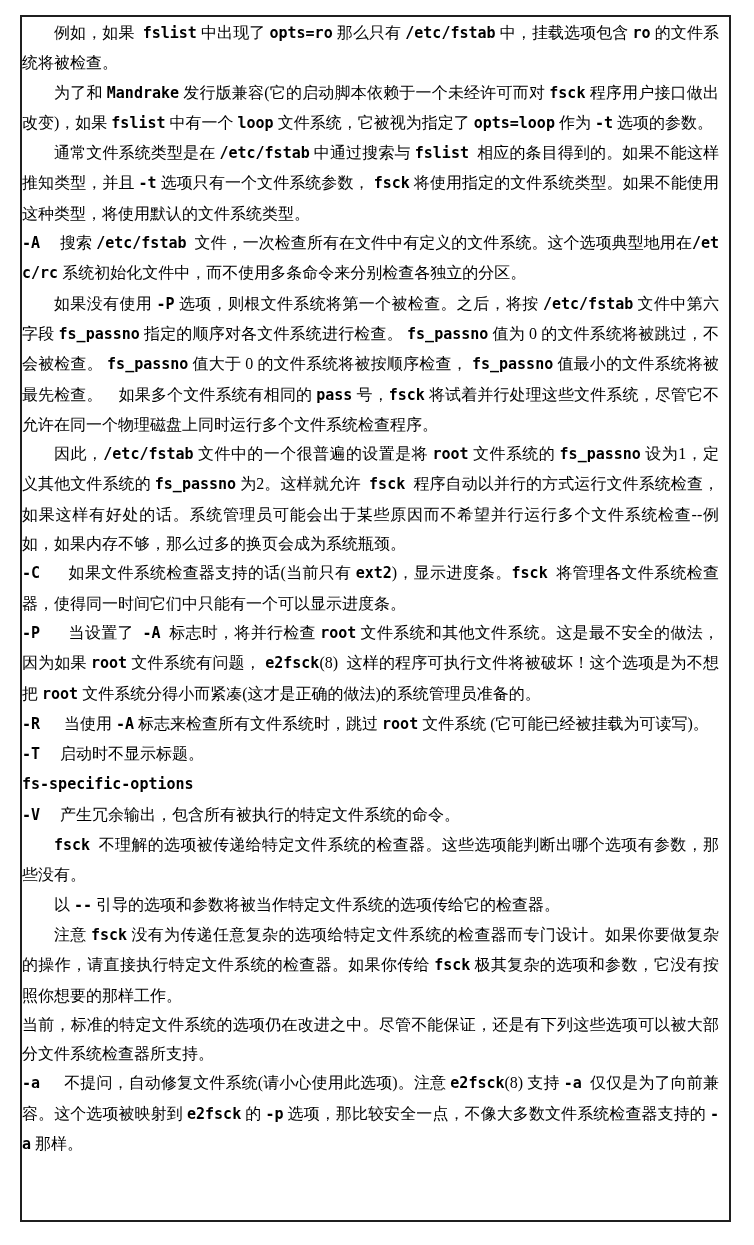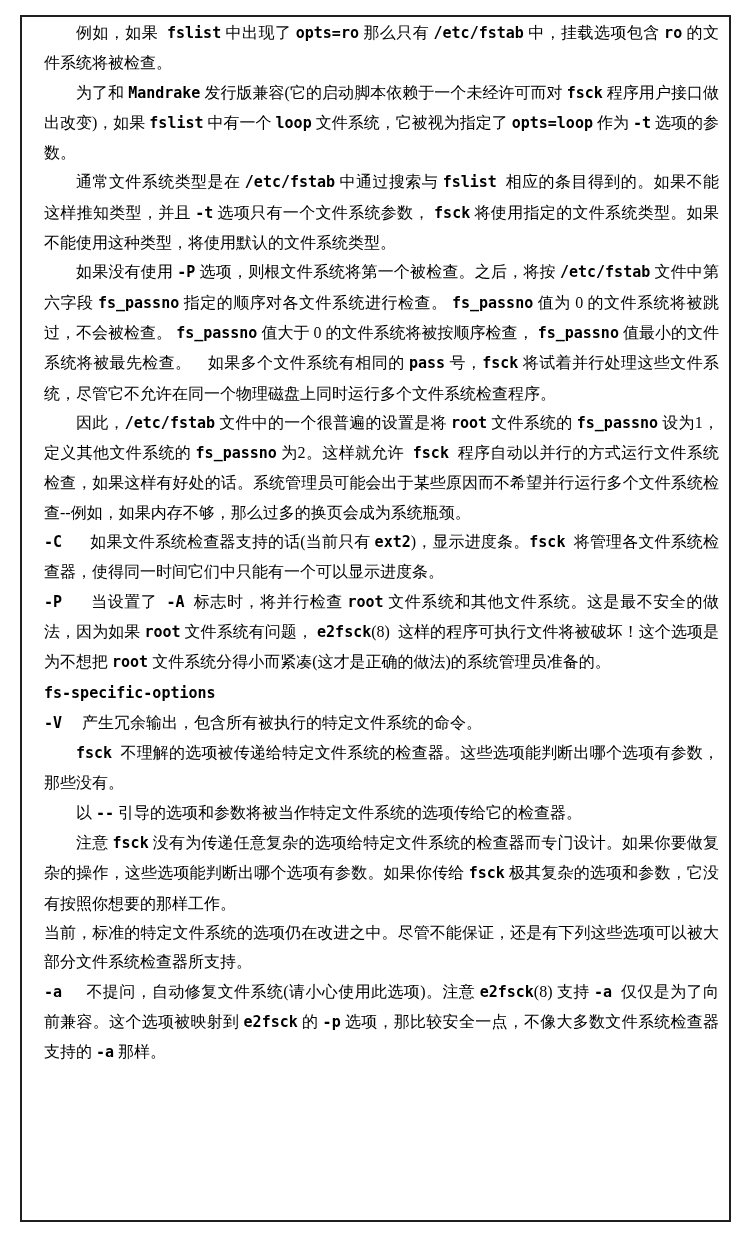--- a/index.html
+++ b/index.html
@@ -15,21 +15,21 @@
     color: #000000;
   }
   .doc-page {
     position: absolute;
     left: 20px;
     top: 15px;
     width: 711px;
     height: 1207px;
     box-sizing: border-box;
     border: 2px solid #1f1f1f;
-    padding: 1px 10px 0 22px;
+    padding: 1px 10px 0 0;
     overflow: hidden;
     background: #ffffff;
   }
   .para {
     margin: 0;
     font-size: 16px;
     line-height: 29.3px;
     text-align: justify;
     word-break: break-all;
   }
@@ -47,24 +47,27 @@
     text-indent: 0;
   }
 </style>
 </head>
 <body>
 
 <div class="doc-page">
     <p class="para indent"><span class="cn">例如，如果 &nbsp;</span><span class="mono">fslist</span><span class="cn"> 中出现了 </span><span class="mono">opts=ro</span><span class="cn"> 那么只有 </span><span class="mono">/etc/fstab</span><span class="cn"> 中，挂载选项包含 </span><span class="mono">ro</span><span class="cn"> 的文件系统将被检查。</span></p>
     <p class="para indent"><span class="cn">为了和 </span><span class="mono">Mandrake</span><span class="cn"> 发行版兼容(它的启动脚本依赖于一个未经许可而对 </span><span class="mono">fsck</span><span class="cn"> 程序用户接口做出改变)，如果 </span><span class="mono">fslist</span><span class="cn"> 中有一个 </span><span class="mono">loop</span><span class="cn"> 文件系统，它被视为指定了 </span><span class="mono">opts=loop</span><span class="cn"> 作为 </span><span class="mono">-t</span><span class="cn"> 选项的参数。</span></p>
     <p class="para indent"><span class="cn">通常文件系统类型是在 </span><span class="mono">/etc/fstab</span><span class="cn"> 中通过搜索与 </span><span class="mono">fslist</span><span class="cn"> &nbsp;相应的条目得到的。如果不能这样推知类型，并且 </span><span class="mono">-t</span><span class="cn"> 选项只有一个文件系统参数， </span><span class="mono">fsck</span><span class="cn"> 将使用指定的文件系统类型。如果不能使用这种类型，将使用默认的文件系统类型。</span></p>
+    <p class="para option"><span class="mono flag">-A</span><span class="cn">搜索 </span><span class="mono">/etc/fstab</span><span class="cn"> &nbsp;文件，一次检查所有在文件中有定义的文件系统。这个选项典型地用在</span><span class="mono">/etc/rc</span><span class="cn"> 系统初始化文件中，而不使用多条命令来分别检查各独立的分区。</span></p>
     <p class="para indent"><span class="cn">如果没有使用 </span><span class="mono">-P</span><span class="cn"> 选项，则根文件系统将第一个被检查。之后，将按 </span><span class="mono">/etc/fstab</span><span class="cn"> 文件中第六字段 </span><span class="mono">fs_passno</span><span class="cn"> 指定的顺序对各文件系统进行检查。 </span><span class="mono">fs_passno</span><span class="cn"> 值为 0 的文件系统将被跳过，不会被检查。 </span><span class="mono">fs_passno</span><span class="cn"> 值大于 0 的文件系统将被按顺序检查， </span><span class="mono">fs_passno</span><span class="cn"> 值最小的文件系统将被最先检查。　如果多个文件系统有相同的 </span><span class="mono">pass</span><span class="cn"> 号，</span><span class="mono">fsck</span><span class="cn"> 将试着并行处理这些文件系统，尽管它不允许在同一个物理磁盘上同时运行多个文件系统检查程序。</span></p>
     <p class="para indent"><span class="cn">因此，</span><span class="mono">/etc/fstab</span><span class="cn"> 文件中的一个很普遍的设置是将 </span><span class="mono">root</span><span class="cn"> 文件系统的 </span><span class="mono">fs_passno</span><span class="cn"> 设为1，定义其他文件系统的 </span><span class="mono">fs_passno</span><span class="cn"> 为2。这样就允许 &nbsp;</span><span class="mono">fsck</span><span class="cn"> &nbsp;程序自动以并行的方式运行文件系统检查，如果这样有好处的话。系统管理员可能会出于某些原因而不希望并行运行多个文件系统检查--例如，如果内存不够，那么过多的换页会成为系统瓶颈。</span></p>
     <p class="para option"><span class="mono flag">-C</span><span class="cn">&nbsp;&nbsp;如果文件系统检查器支持的话(当前只有 </span><span class="mono">ext2</span><span class="cn">)，显示进度条。</span><span class="mono">fsck</span><span class="cn"> &nbsp;将管理各文件系统检查器，使得同一时间它们中只能有一个可以显示进度条。</span></p>
     <p class="para option"><span class="mono flag">-P</span><span class="cn">&nbsp;&nbsp;当设置了 &nbsp;</span><span class="mono">-A</span><span class="cn"> &nbsp;标志时，将并行检查 </span><span class="mono">root</span><span class="cn"> 文件系统和其他文件系统。这是最不安全的做法，因为如果 </span><span class="mono">root</span><span class="cn"> 文件系统有问题， </span><span class="mono">e2fsck</span><span class="cn">(8) &nbsp;这样的程序可执行文件将被破坏！这个选项是为不想把 </span><span class="mono">root</span><span class="cn"> 文件系统分得小而紧凑(这才是正确的做法)的系统管理员准备的。</span></p>
+    <p class="para option"><span class="mono flag">-R</span><span class="cn">&nbsp;当使用 </span><span class="mono">-A</span><span class="cn"> 标志来检查所有文件系统时，跳过 </span><span class="mono">root</span><span class="cn"> 文件系统 (它可能已经被挂载为可读写)。</span></p>
+    <p class="para option"><span class="mono flag">-T</span><span class="cn">启动时不显示标题。</span></p>
     <p class="para flush"><span class="mono">fs-specific-options</span></p>
     <p class="para option"><span class="mono flag">-V</span><span class="cn">产生冗余输出，包含所有被执行的特定文件系统的命令。</span></p>
     <p class="para indent"><span class="mono">fsck</span><span class="cn"> &nbsp;不理解的选项被传递给特定文件系统的检查器。这些选项能判断出哪个选项有参数，那些没有。</span></p>
     <p class="para indent"><span class="cn">以 </span><span class="mono">--</span><span class="cn"> 引导的选项和参数将被当作特定文件系统的选项传给它的检查器。</span></p>
-    <p class="para indent"><span class="cn">注意 </span><span class="mono">fsck</span><span class="cn"> 没有为传递任意复杂的选项给特定文件系统的检查器而专门设计。如果你要做复杂的操作，这些选项能判断出哪个选项有参数。如果你传给 </span><span class="mono">fsck</span><span class="cn"> 极其复杂的选项和参数，它没有按照你想要的那样工作。</span></p>
+    <p class="para indent"><span class="cn">注意 </span><span class="mono">fsck</span><span class="cn"> 没有为传递任意复杂的选项给特定文件系统的检查器而专门设计。如果你要做复杂的操作，请直接执行特定文件系统的检查器。如果你传给 </span><span class="mono">fsck</span><span class="cn"> 极其复杂的选项和参数，它没有按照你想要的那样工作。</span></p>
     <p class="para flush"><span class="cn">当前，标准的特定文件系统的选项仍在改进之中。尽管不能保证，还是有下列这些选项可以被大部分文件系统检查器所支持。</span></p>
     <p class="para option"><span class="mono flag">-a</span><span class="cn">&nbsp;不提问，自动修复文件系统(请小心使用此选项)。注意 </span><span class="mono">e2fsck</span><span class="cn">(8) 支持 </span><span class="mono">-a</span><span class="cn"> &nbsp;仅仅是为了向前兼容。这个选项被映射到 </span><span class="mono">e2fsck</span><span class="cn"> 的 </span><span class="mono">-p</span><span class="cn"> 选项，那比较安全一点，不像大多数文件系统检查器支持的 </span><span class="mono">-a</span><span class="cn"> 那样。</span></p>
   </div>
 
 </body></html>

